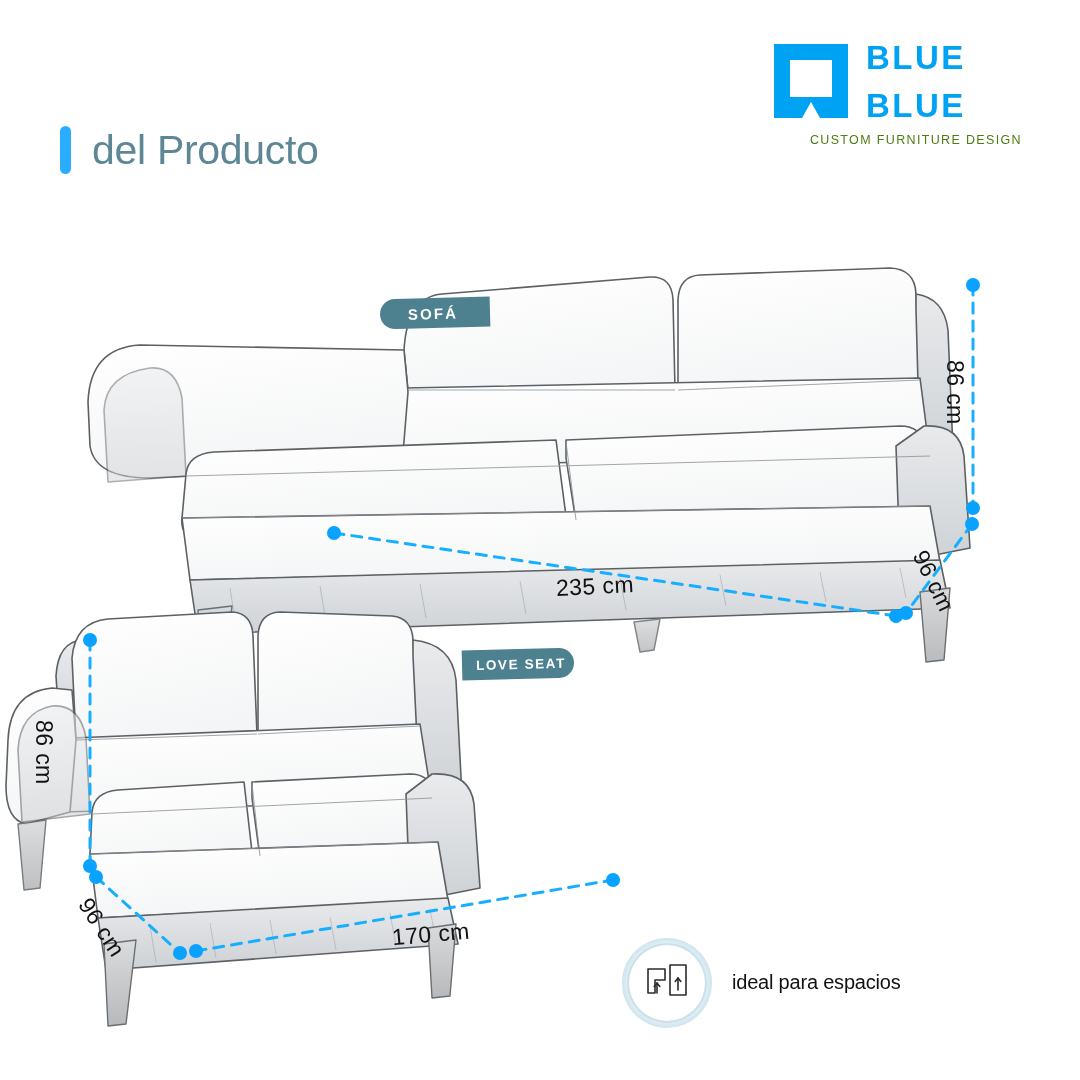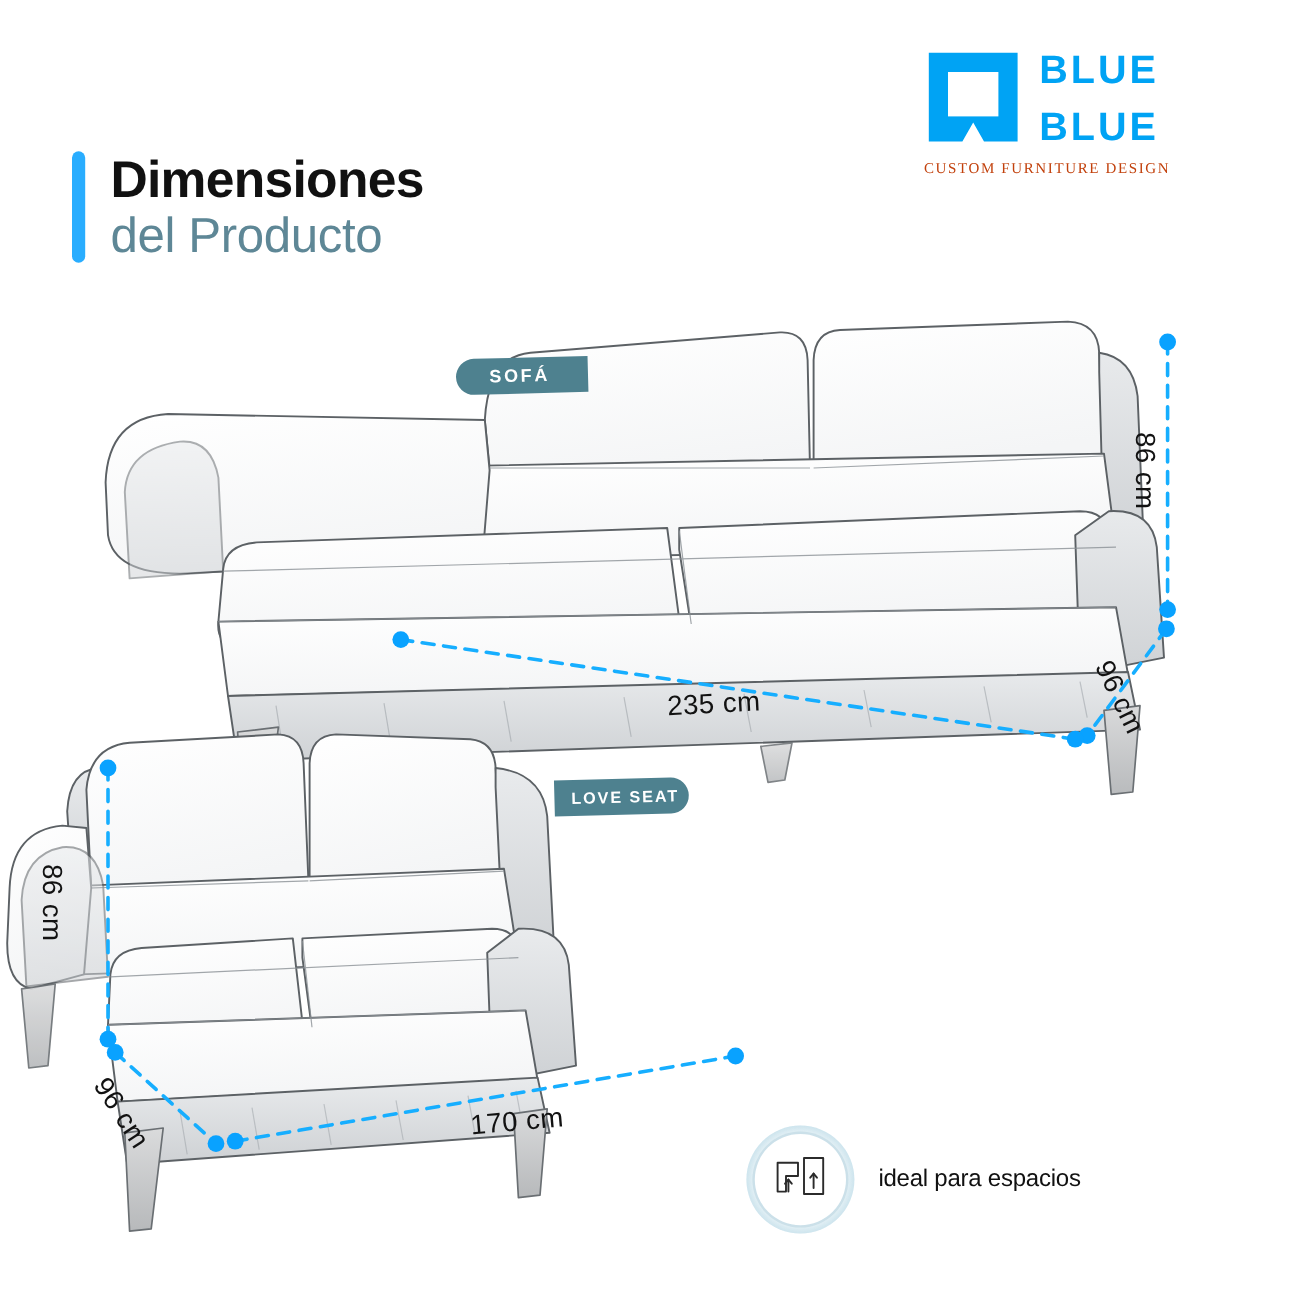--- a/index.html
+++ b/index.html
@@ -49,25 +49,25 @@
   .logo-word-line {
     font-weight: 700;
     font-size: 33px;
     line-height: 0.98;
     letter-spacing: 2.5px;
     color: #00A3F4;
     font-family: "Liberation Sans", sans-serif;
   }
   .logo-tagline {
     margin-top: 9px;
-    text-align: left;
+    text-align: right;
     font-size: 12.5px;
     letter-spacing: 1.35px;
-    color: #c2410c;
-    font-family: Liberation Serif, serif;
+    color: #4d7c0f;
+    font-family: Liberation Sans, sans-serif;
     white-space: nowrap;
   }
 
   
   .title-block {
     position: absolute;
     left: 60px;
     top: 126px;
     display: flex;
     align-items: stretch;
@@ -227,21 +227,20 @@
         <div class="logo-word-line">BLUE</div>
         <div class="logo-word-line">BLUE</div>
       </div>
     </div>
     <div class="logo-tagline">CUSTOM FURNITURE DESIGN</div>
   </div>
 
   <div class="title-block">
     <div class="title-bar"></div>
     <div class="title-text">
-      <div class="title-main">Dimensiones</div>
       <div class="title-sub">del Producto</div>
     </div>
   </div>
 
   <div class="scene" id="scene-sofa">
     <svg viewBox="0 0 1080 400" aria-hidden="true">
       <defs>
         <linearGradient id="fabA" x1="0" y1="0" x2="0.3" y2="1">
           <stop offset="0%" stop-color="#ffffff"></stop>
           <stop offset="100%" stop-color="#f4f5f6"></stop>

